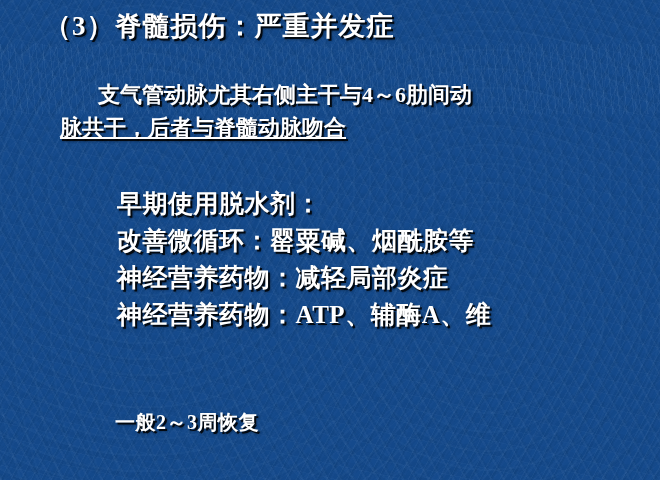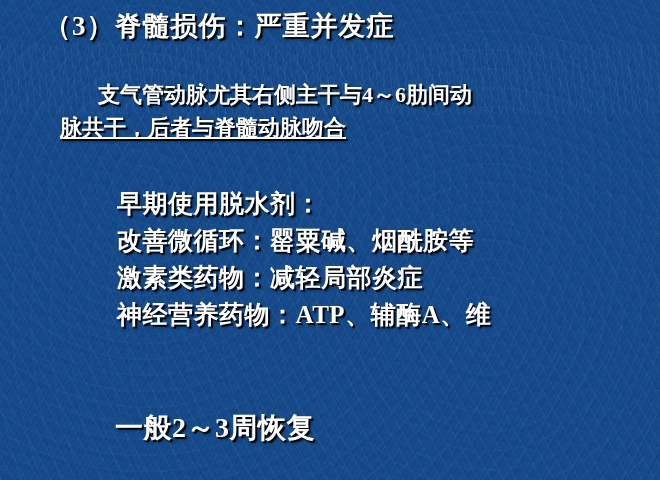--- a/index.html
+++ b/index.html
@@ -128,21 +128,21 @@
     font-weight: bold;
     left: 117px;
   }
   .i-1 { top: 187px; }
   .i-2 { top: 224px; }
   .i-3 { top: 261px; }
   .i-4 { top: 298px; }
   .i-5 { left: 296px; top: 338px; }
 
   .tail {
-    font-size: 28px;
+    font-size: 20px;
     font-weight: bold;
     left: 115px;
     top: 409px;
   }
 </style>
 </head>
 <body>
 
 <div id="slide">
   <div class="texture"></div>
@@ -154,21 +154,21 @@
     <div class="line title">（3）脊髓损伤：严重并发症</div>
 
     <div class="line para p-l1">支气管动脉尤其右侧主干与4～6肋间动</div>
 
     <div class="line para p-l2">脉共干，后者与脊髓动脉吻合</div>
 
     <div class="line item i-2">改善微循环：罂粟碱、烟酰胺等</div>
 
     <div class="line item i-1">早期使用脱水剂：</div>
 
-    <div class="line item i-3">激素类药物：减轻局部炎症</div>
+    <div class="line item i-3">神经营养药物：减轻局部炎症</div>
 
     <div class="line item i-4">神经营养药物：ATP、辅酶A、维</div>
 
 
     <div class="line tail">一般2～3周恢复</div>
 
   </div>
 </div>
 
 </body></html>

